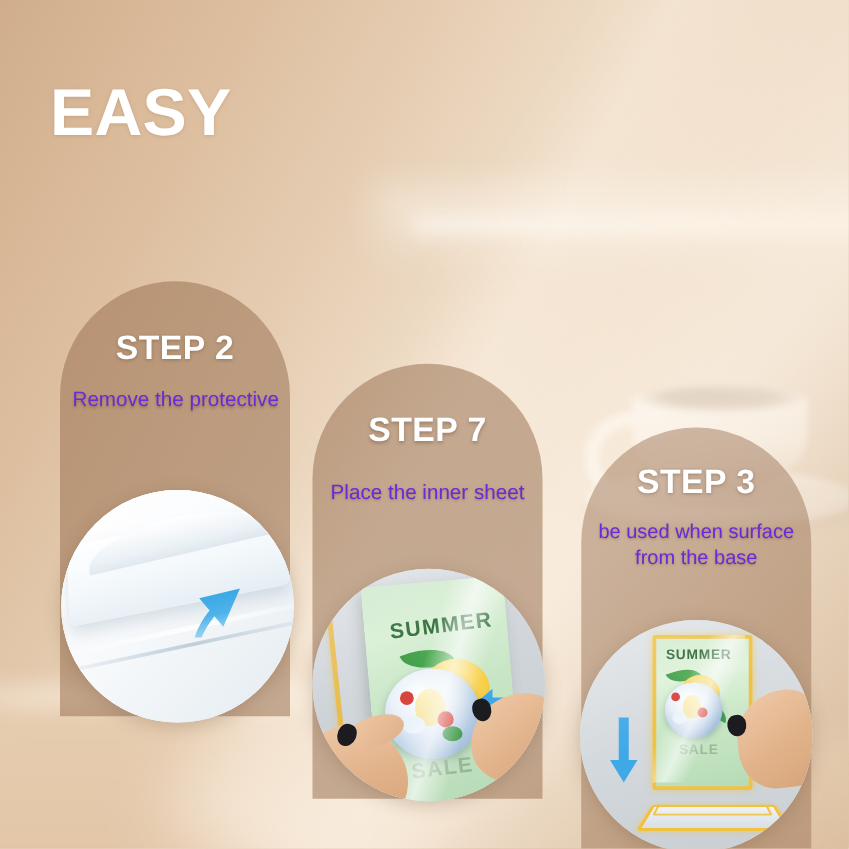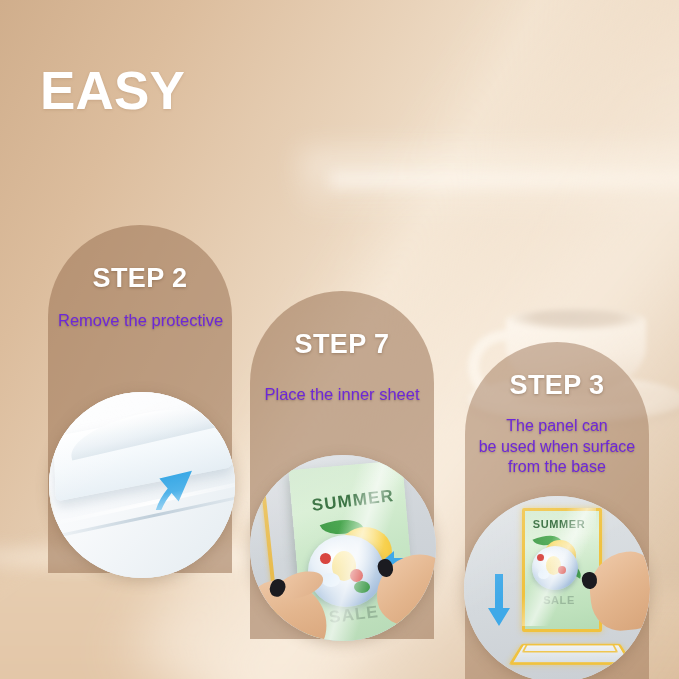--- a/index.html
+++ b/index.html
@@ -452,21 +452,20 @@
       <div class="hand p2-hand-r"></div>
       <div class="nail p2-nail-r"></div>
       <div class="circle-sheen"></div>
     </div>
   </div>
 
   <div class="card" id="card3">
     <div class="card-inner">
       <div class="card-title">STEP 3</div>
       <div class="card-desc">
-        <span>The panel can</span>
         <span>be used  when surface</span>
         <span>from the base</span>
       </div>
     </div>
   </div>
 
   <div class="photo" id="photo3">
     <div class="photo-inner">
       <div class="p3-bg"></div>
       <div class="p3-frame"></div>

